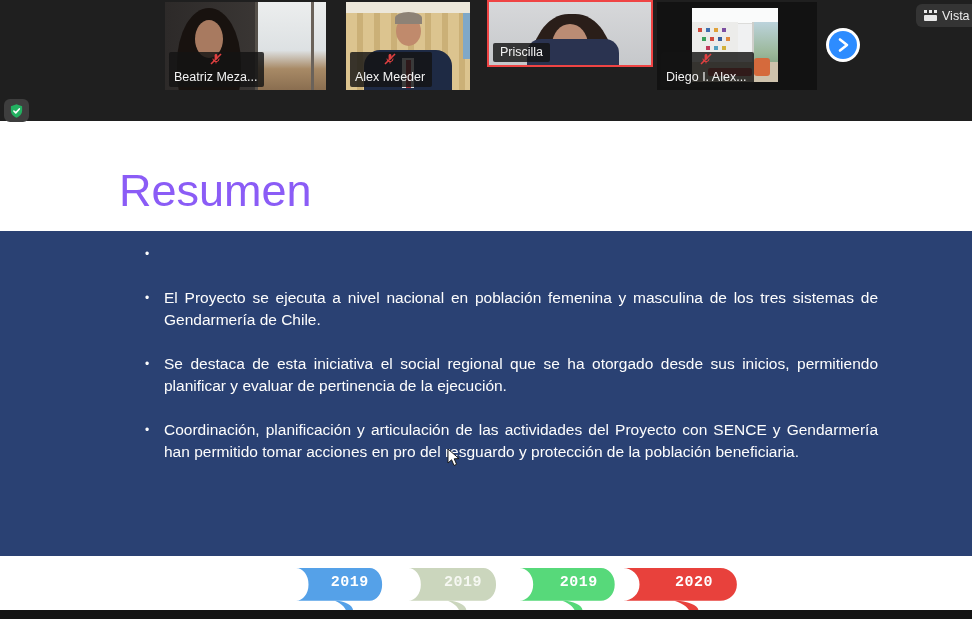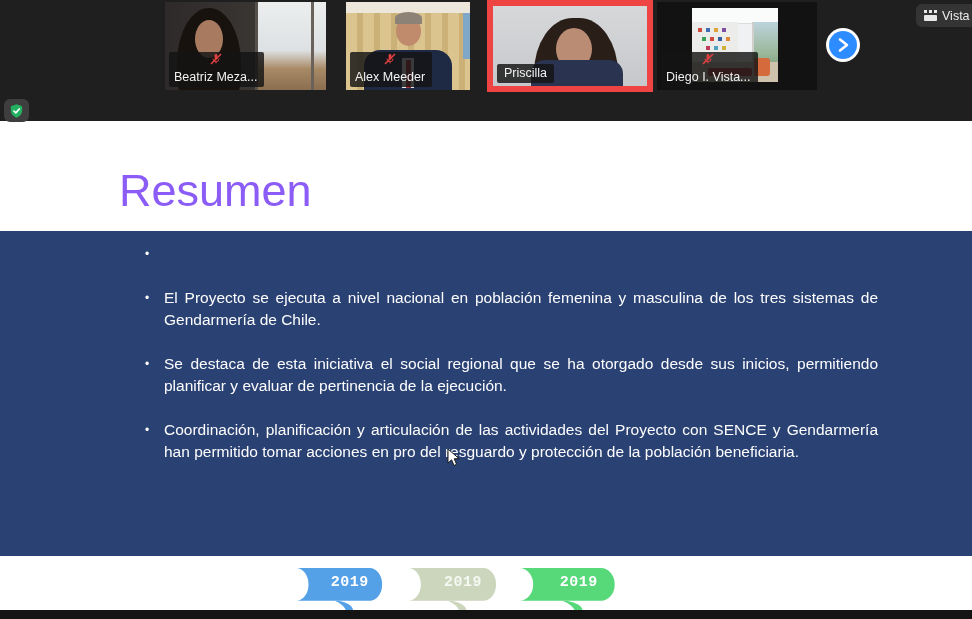--- a/index.html
+++ b/index.html
@@ -32,21 +32,21 @@
   .ax-curtain{position:absolute;inset:0;
     background:repeating-linear-gradient(90deg,#dcc48f 0 11px,#cbb077 11px 17px);}
   .ax-top{position:absolute;left:0;top:0;width:100%;height:11px;background:#ece7da;}
   .ax-window{position:absolute;right:0;top:11px;width:7px;height:46px;background:#7fa8c8;}
   .ax-suit{position:absolute;left:18px;bottom:-6px;width:88px;height:46px;border-radius:16px 16px 0 0;background:#1e2a44;}
   .ax-shirt{position:absolute;left:56px;bottom:2px;width:12px;height:30px;background:#e8e8e6;}
   .ax-tie{position:absolute;left:60px;bottom:2px;width:5px;height:28px;background:#a8303a;}
   .ax-face{position:absolute;left:50px;top:14px;width:25px;height:30px;border-radius:50%;background:#c08a6c;}
   .ax-hair{position:absolute;left:49px;top:10px;width:27px;height:12px;border-radius:50% 50% 0 0;background:#8d8276;}
   
-  .t-priscilla{left:487px;top:0;width:166px;height:92px;border:6px solid #ef4444;background:#000000;}
+  .t-priscilla{left:487px;top:0;width:166px;height:67px;border:2px solid #ef4444;background:#000000;}
   .pr-base{position:absolute;inset:0;background:linear-gradient(180deg,#d7d8da 0%,#c6c8cb 100%);}
   .pr-hair{position:absolute;left:41px;top:12px;width:84px;height:120px;border-radius:46% 46% 30% 30%;background:#2a1e19;}
   .pr-face{position:absolute;left:63px;top:22px;width:36px;height:42px;border-radius:50%;background:#bb8c74;}
   .pr-body{position:absolute;left:38px;bottom:-8px;width:92px;height:34px;border-radius:14px 14px 0 0;background:#2a3350;}
   
   .c-diego{position:absolute;left:657px;top:2px;width:160px;height:88px;background:#121212;overflow:hidden;}
   .dg-video{position:absolute;left:35px;top:6px;width:86px;height:74px;background:#f0f1f2;overflow:hidden;}
   .dg-ceiling{position:absolute;left:0;top:0;width:100%;height:16px;background:#fafbfb;border-bottom:1px solid #dcdcda;}
   .dg-shelf{position:absolute;left:0;top:14px;width:46px;height:42px;background:#ececea;}
   .dg-books{position:absolute;left:6px;top:20px;width:4px;height:4px;background:#d14b3c;
@@ -158,21 +158,21 @@
         <div class="dg-rug"></div>
         <div class="dg-chair"></div>
       </div>
       <div class="name-label">
         <svg class="mic" viewBox="0 0 12 12">
           <rect x="4.6" y="1" width="2.8" height="5.6" rx="1.4" fill="#E04040"></rect>
           <path d="M2.9,5.6 a3.1,3.1 0 0 0 6.2,0" fill="none" stroke="#E04040" stroke-width="1"></path>
           <line x1="6" y1="8.7" x2="6" y2="10.4" stroke="#E04040" stroke-width="1"></line>
           <line x1="1" y1="11" x2="11" y2="1" stroke="#E04040" stroke-width="1.6"></line>
         </svg>
-        <span>Diego I. Vista...</span>
+        <span>Diego I. Alex...</span>
       </div>
     </div>
 
     <div class="next-btn">
       <div class="next-inner">
         <svg width="14" height="16" viewBox="0 0 14 16">
           <polyline points="4,2.5 11,8 4,13.5" fill="none" stroke="#ffffff" stroke-width="2.6" stroke-linecap="round" stroke-linejoin="round"></polyline>
         </svg>
       </div>
     </div>
@@ -233,20 +233,27 @@
       </svg>
       <span class="rlabel">2019</span>
     </div>
     <div class="ribbon rb-3">
       <svg viewBox="0 0 120 45" preserveAspectRatio="none">
         <path d="M4,1 L99,1 A16,16 0 0 1 99,33 L4,33 A16,16 0 0 0 4,1 Z" fill="#57D97A"></path>
         <path d="M58,33 C72,35 78,38 78,45 L69,45 C69,41 64,36 54,33 Z" fill="#57D97A"></path>
       </svg>
       <span class="rlabel">2019</span>
     </div>
+    <div class="ribbon rb-4">
+      <svg viewBox="0 0 120 45" preserveAspectRatio="none">
+        <path d="M4,1 L99,1 A16,16 0 0 1 99,33 L4,33 A16,16 0 0 0 4,1 Z" fill="#E8413C"></path>
+        <path d="M58,33 C72,35 78,38 78,45 L69,45 C69,41 64,36 54,33 Z" fill="#E8413C"></path>
+      </svg>
+      <span class="rlabel">2020</span>
+    </div>
   </div>
 
   <div class="bottom-bar"></div>
 
   <div class="cursor">
     <svg width="13" height="19" viewBox="0 0 13 19">
       <path d="M1,1 L1,15 L4.6,11.8 L7,17.5 L9.6,16.3 L7.2,10.8 L12,10.6 Z" fill="#ffffff" stroke="#1a1a1a" stroke-width="1"></path>
     </svg>
   </div>
 

